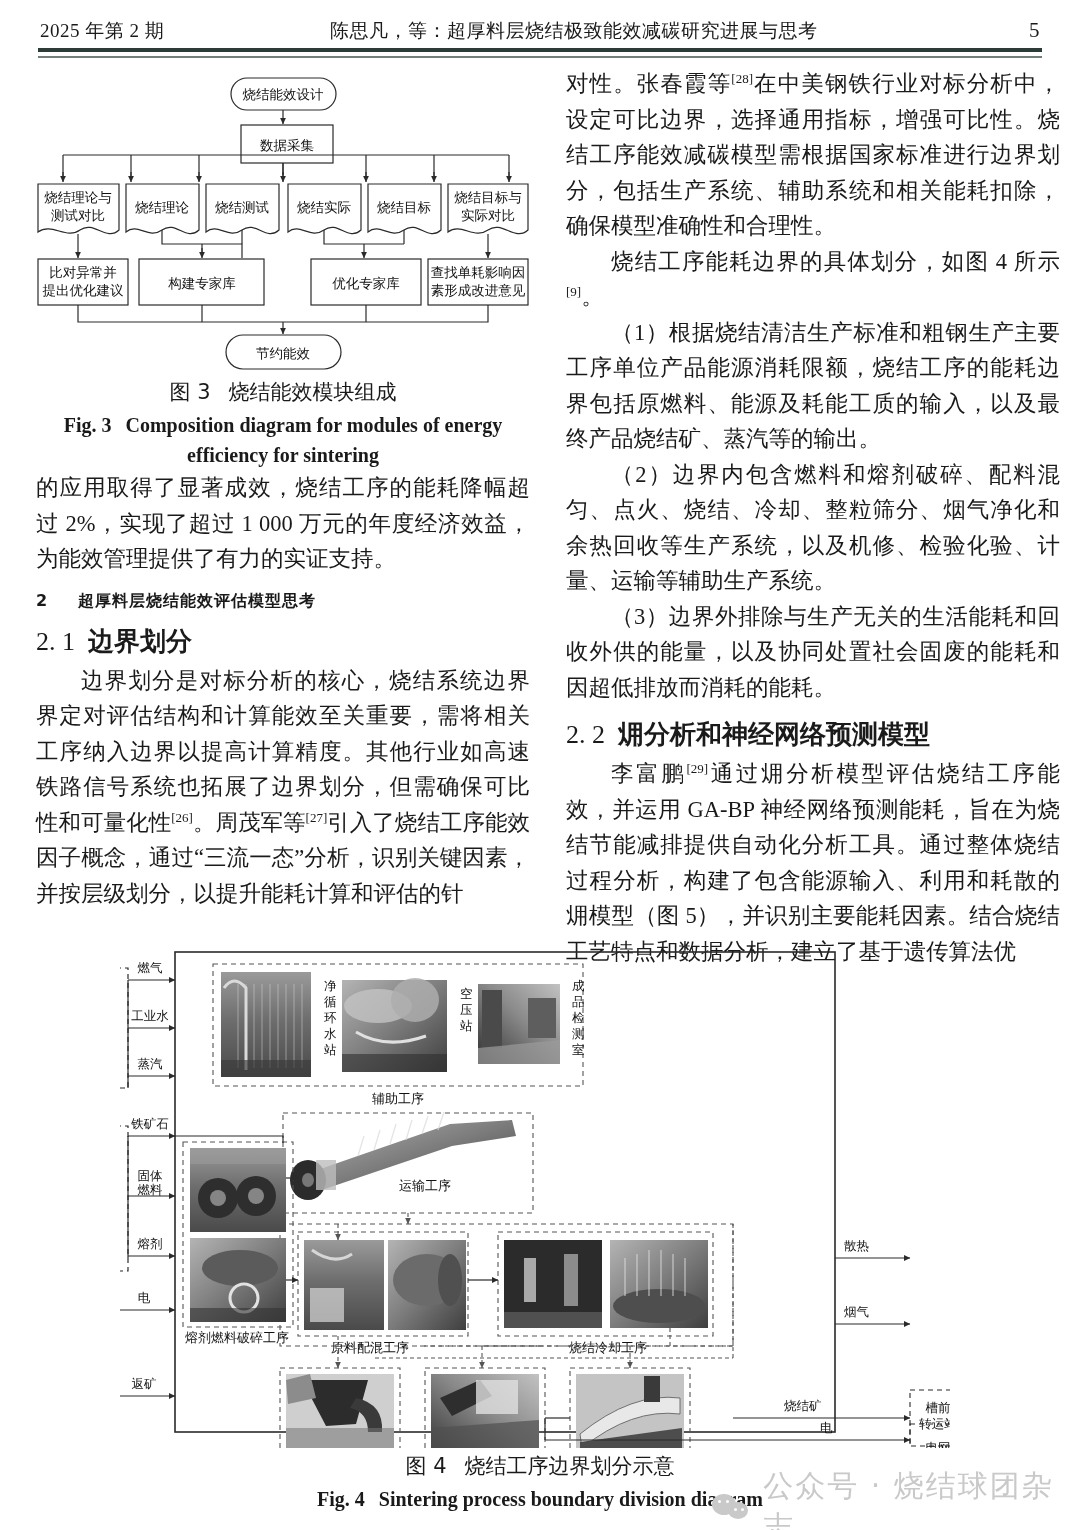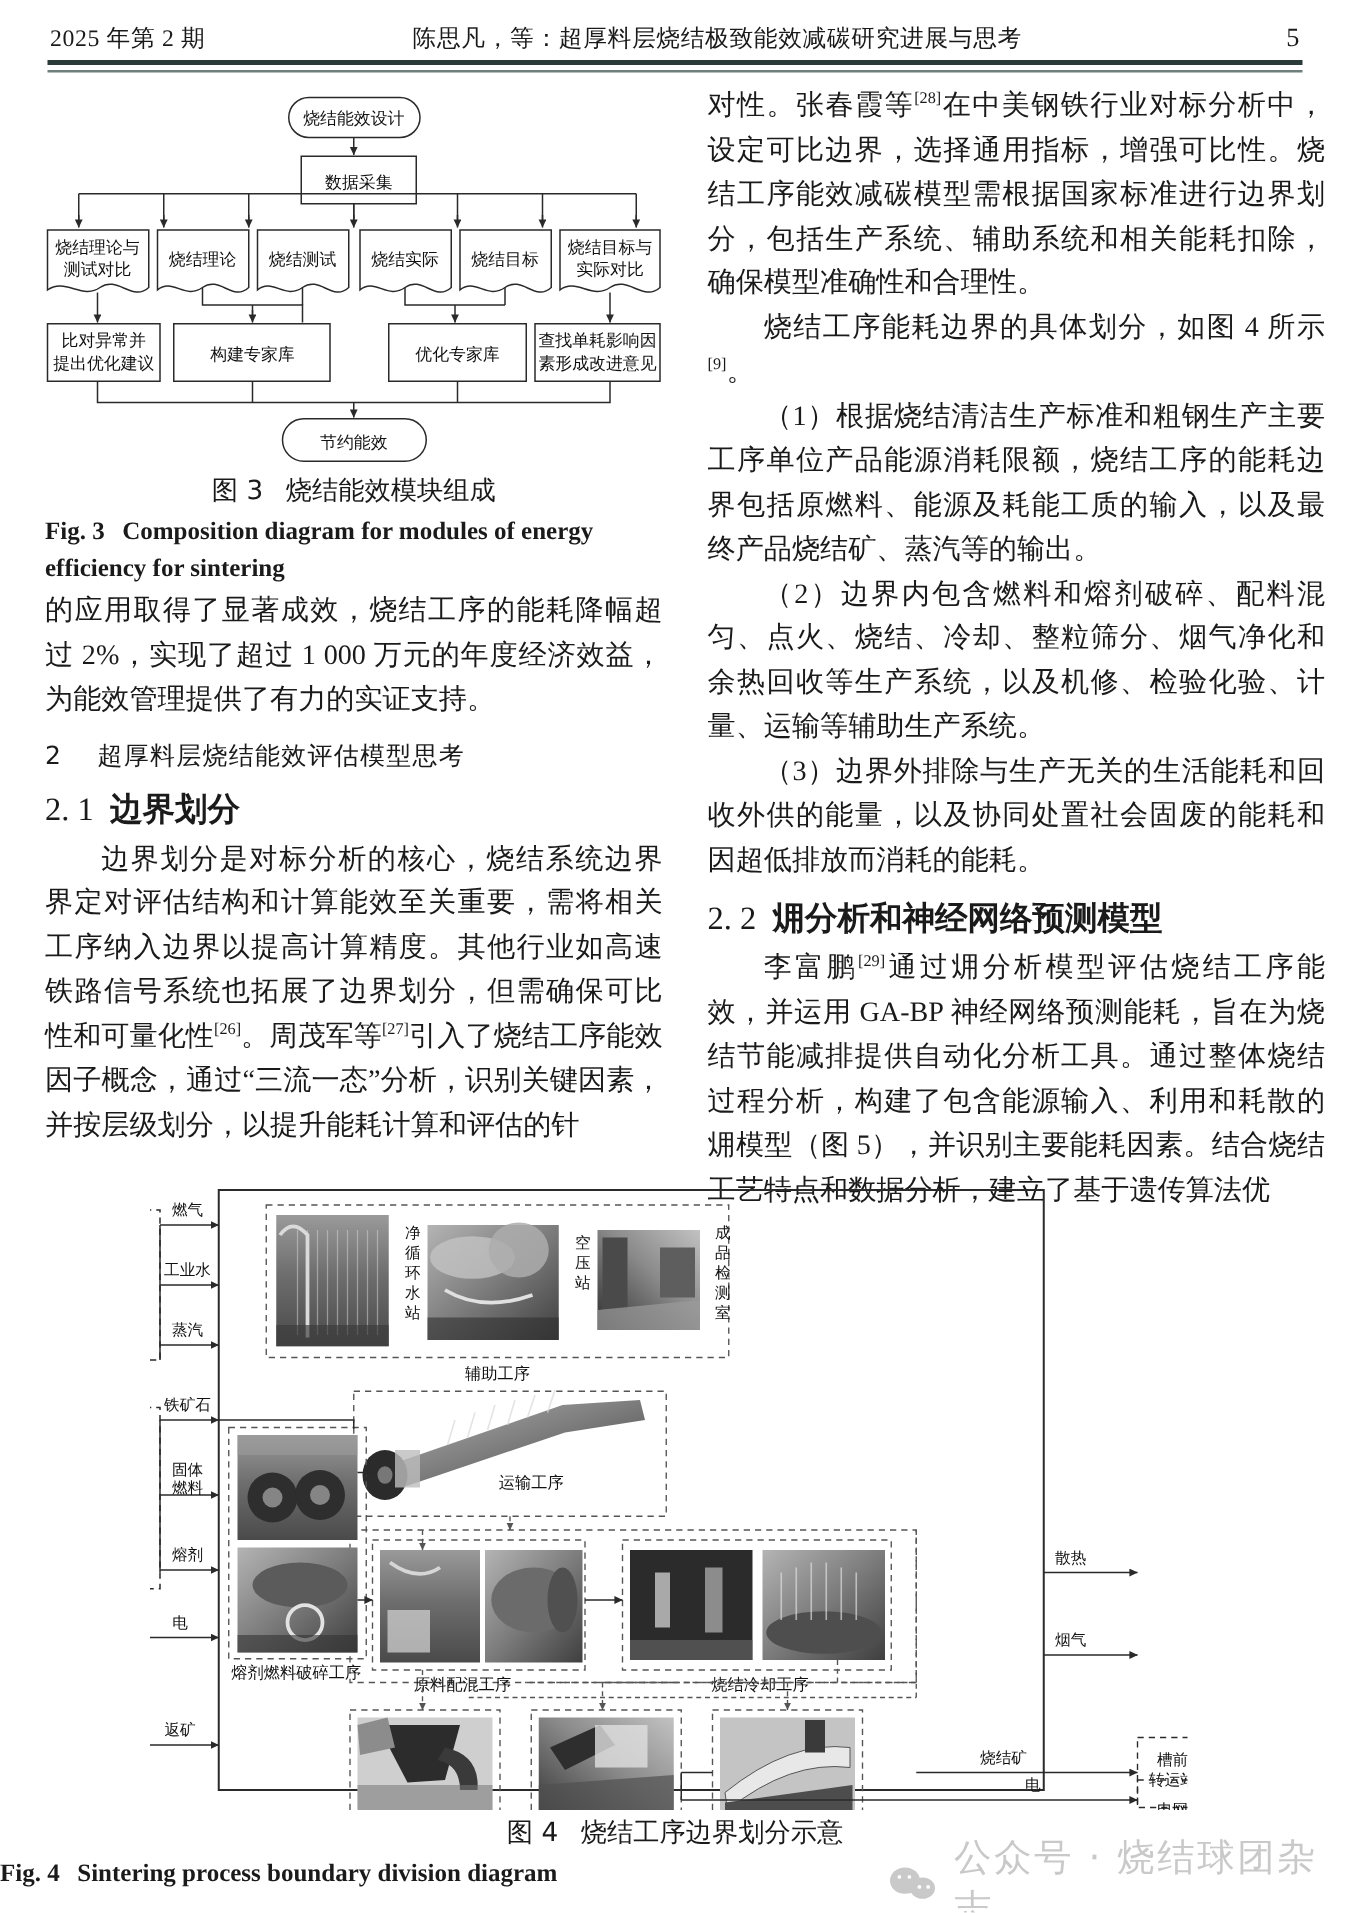--- a/index.html
+++ b/index.html
@@ -32,36 +32,36 @@
 
   p.body{
     margin:0;font-size:22.5px;line-height:35.5px;
     text-align:justify;text-justify:inter-ideograph;
     letter-spacing:0px;
   }
   p.ind{text-indent:45px;}
   sup{font-size:13px;vertical-align:super;line-height:0;}
 
   h2.sec{
-    margin:14px 0 6px 0;font-size:20px;font-weight:normal;
+    margin:14px 0 6px 0;font-size:16px;font-weight:bold;
     font-family:"DejaVu Sans","Liberation Sans",sans-serif;
     letter-spacing:1px;
   }
   h2.sec .num{display:inline-block;width:42px;}
   h3.sub{
     margin:12px 0 4px 0;font-size:26px;font-weight:bold;
     font-family:"DejaVu Sans","Liberation Sans",sans-serif;
   }
   h3.sub .num{display:inline-block;width:52px;font-family:"Liberation Serif",serif;font-weight:normal;}
 
   
   .cap-cn{text-align:center;font-size:21px;font-weight:normal;
      font-family:"DejaVu Sans","Liberation Sans",sans-serif;margin:6px 0 4px;}
   .cap-cn .lbl{margin-right:18px;}
-  .cap-en{font-size:20px;font-weight:bold;line-height:30px;
+  .cap-en{text-align:center;font-size:20px;font-weight:bold;line-height:30px;
      font-family:"Liberation Serif",serif;}
   .cap-en .lbl{margin-right:14px;}
 
   
   .fig3{position:relative;width:494px;height:300px;margin:6px 12px 0 0;}
   .fig3 svg{display:block;}
   .f3txt{font-family:"DejaVu Sans","Liberation Sans",sans-serif;font-size:13.5px;fill:#111;}
 
   
   .fig4{position:absolute;left:120px;top:928px;width:830px;height:520px;}

